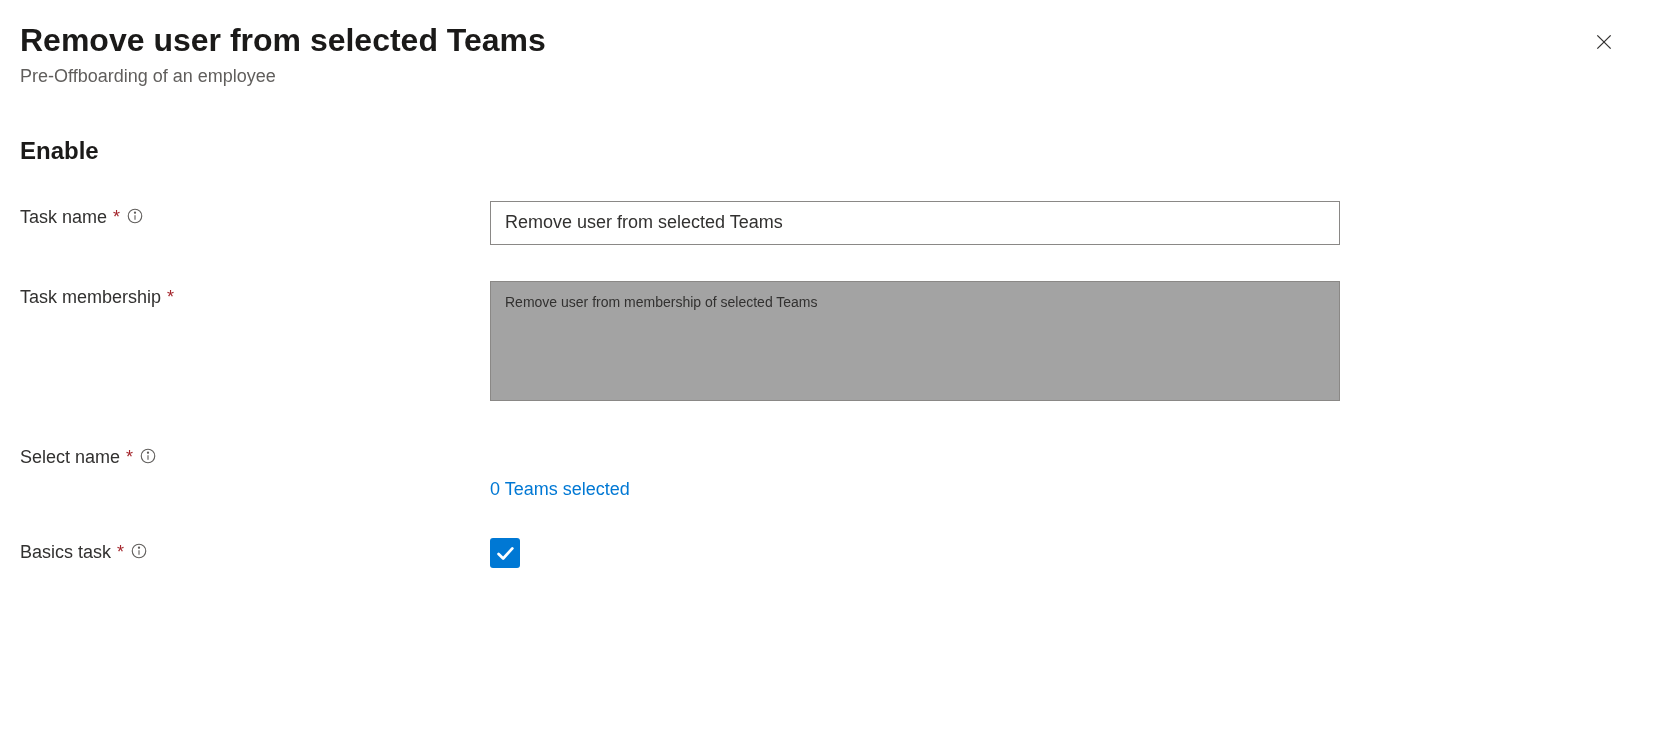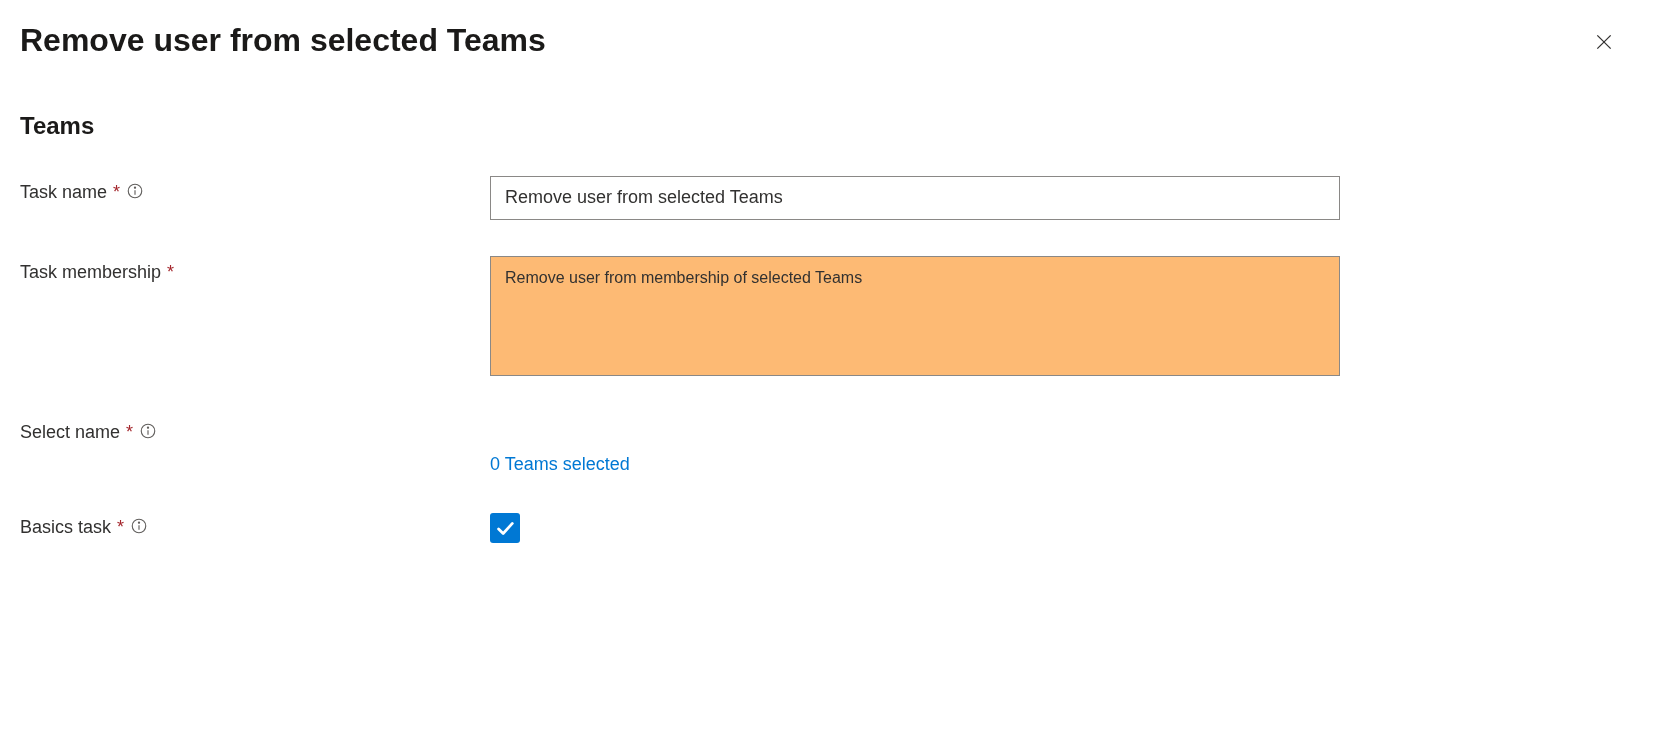--- a/index.html
+++ b/index.html
@@ -94,26 +94,26 @@
       font-family: inherit;
       color: #323130;
       outline: none;
       background: #ffffff;
     }
     .textarea {
       width: 100%;
       height: 120px;
       padding: 12px 14px;
       border: 1px solid #8a8886;
-      font-size: 16px;
+      font-size: 14px;
       font-family: inherit;
       color: #323130;
       outline: none;
       resize: none;
-      background: #fdba74;
+      background: #a3a3a3;
     }
     .link-text {
       color: #0078d4;
       font-size: 18px;
       cursor: pointer;
       padding-top: 6px;
       display: inline-block;
       margin-top: 32px;
     }
     .checkbox {
@@ -138,22 +138,23 @@
 
 <div class="panel">
   <div class="close-btn">
     <svg viewBox="0 0 24 24" fill="none" stroke="currentColor" stroke-width="1.5">
       <line x1="4" y1="4" x2="20" y2="20"></line>
       <line x1="20" y1="4" x2="4" y2="20"></line>
     </svg>
   </div>
 
   <h1 class="header-title">Remove user from selected Teams</h1>
-
-  <h2 class="section-heading">Teams</h2>
+  <div class="header-subtitle">Pre-Offboarding of an employee</div>
+
+  <h2 class="section-heading">Enable</h2>
 
   <div class="form-row">
     <div class="label-col">
       <span>Task name</span>
       <span class="required-star">*</span>
       <span class="info-icon">
         <svg viewBox="0 0 24 24" fill="none" stroke="currentColor" stroke-width="1.5">
           <circle cx="12" cy="12" r="9"></circle>
           <line x1="12" y1="11" x2="12" y2="17"></line>
           <circle cx="12" cy="7.5" r="0.8" fill="currentColor"></circle>

